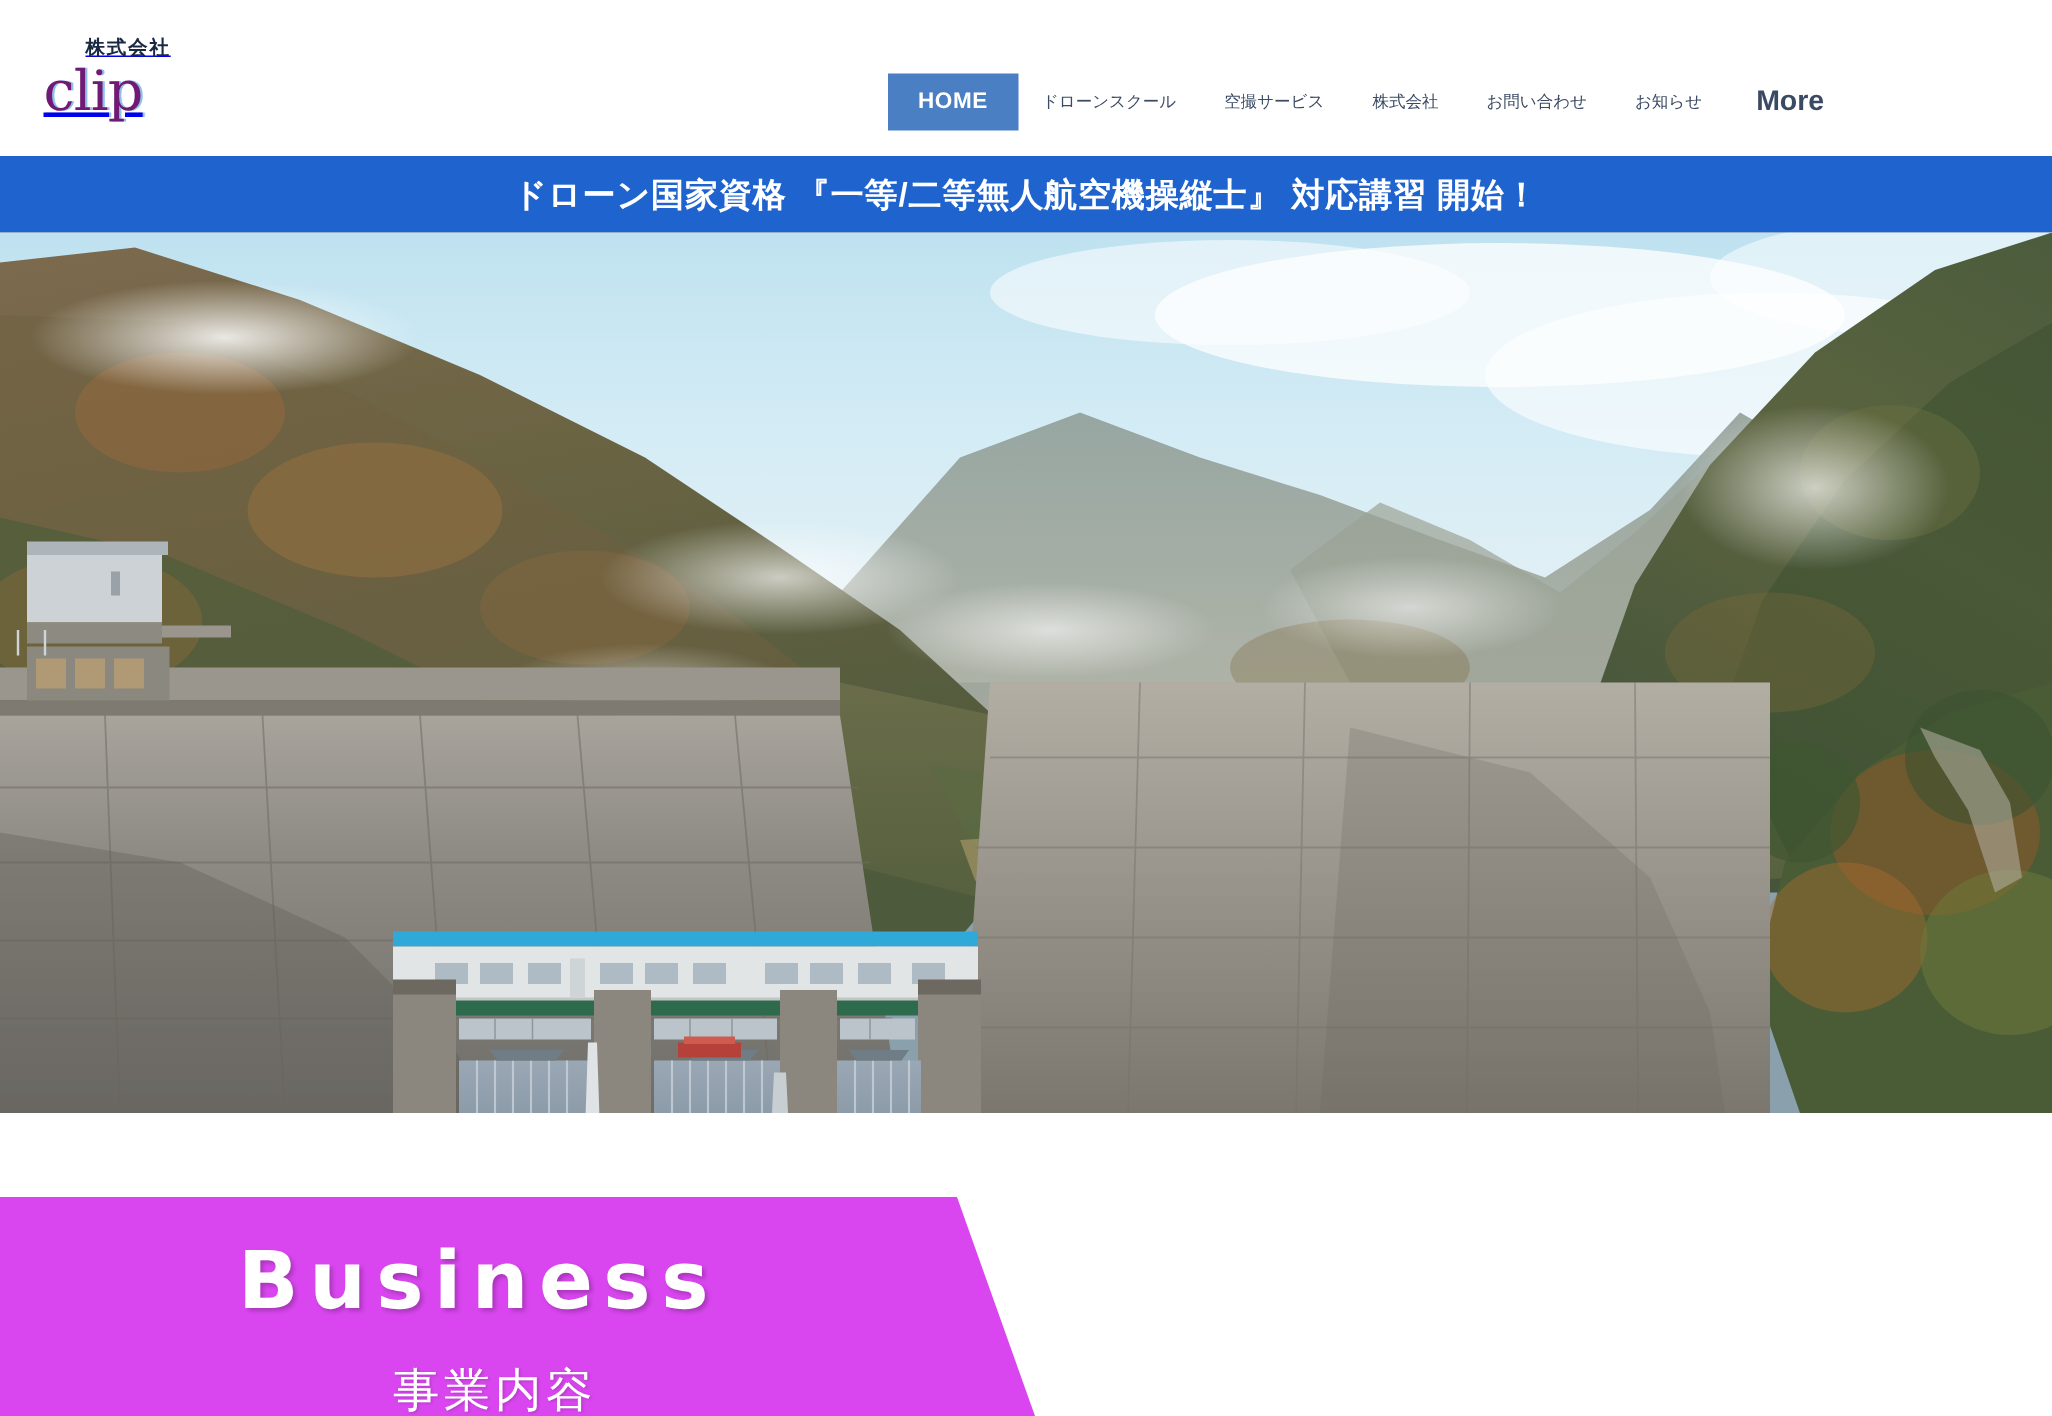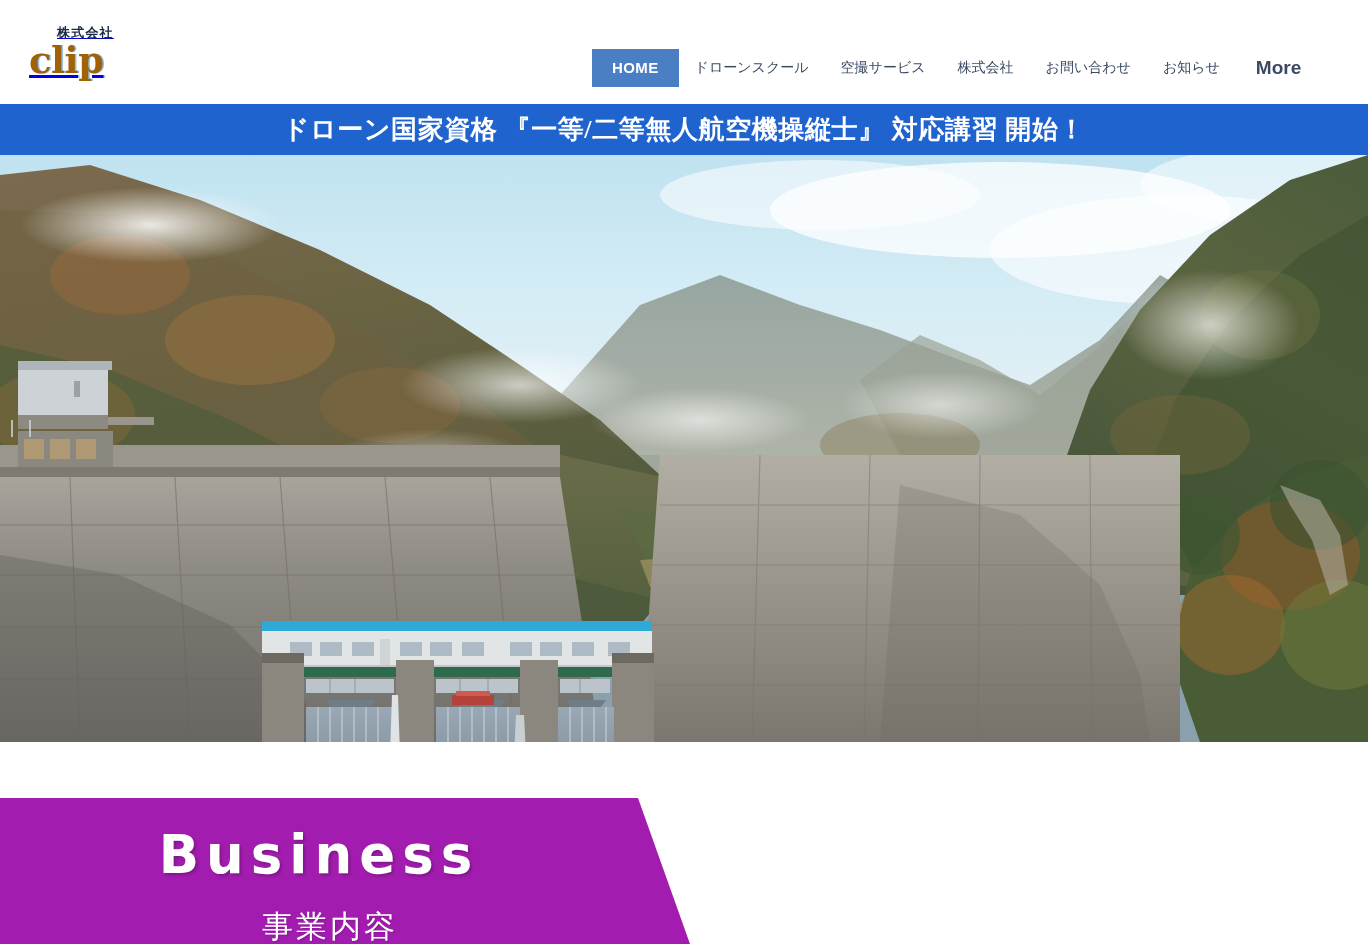--- a/index.html
+++ b/index.html
@@ -21,67 +21,67 @@
     display:flex; flex-direction:column; align-items:flex-start;
     line-height:1;
   }
   .logo-kana{
     font-size:13px; font-weight:700; color:#1a2942;
     letter-spacing:1.2px; margin-bottom:4px;
     font-family:"DejaVu Sans","Liberation Sans",sans-serif;
     margin-left:28px;
   }
   .logo-name{
-    font-size:37px; font-weight:700; color:#a16207;
+    font-size:37px; font-weight:400; color:#701a75;
     letter-spacing:-0.5px; line-height:0.95;
     font-family:"DejaVu Serif","Liberation Serif",serif;
     text-shadow:1.5px 0 0 #8fc0e8;
   }
 
   .nav{
     position:absolute; left:592px; top:49px;
     display:flex; align-items:center; height:38px;
   }
   .nav-item{
-    font-size:14px; color:#3b4a63; white-space:nowrap;
+    font-size:11px; color:#3b4a63; white-space:nowrap;
     padding:0 16px; height:38px; line-height:38px; cursor:pointer;
-    font-family:Liberation Mono, monospace;
+    font-family:Liberation Serif, serif;
   }
   .nav-item.home{
     background:#4a7fc4; color:#ffffff; font-weight:700;
     font-size:15px; letter-spacing:.4px; padding:0 20px;
     font-family:"Liberation Sans",sans-serif;
   }
   .nav-item.more{
     font-weight:700; color:#3b4a63; font-size:19px;
     font-family:"Liberation Sans",sans-serif; padding-left:20px;
   }
 
   
   .banner{
     position:absolute; left:0; top:104px; width:1368px; height:51px;
     background:#1f63ce; display:flex; align-items:center; justify-content:center;
   }
   .banner-text{
-    color:#ffffff; font-weight:700; font-size:26px; letter-spacing:.6px;
+    color:#ffffff; font-weight:700; font-size:22px; letter-spacing:.6px;
     white-space:nowrap;
-    font-family:Liberation Serif, serif;
+    font-family:Liberation Sans, sans-serif;
   }
 
   
   .hero{
     position:absolute; left:0; top:155px; width:1368px; height:587px;
     overflow:hidden; background:#8aa0ad;
   }
   .hero svg{ display:block; width:1368px; height:587px; }
 
   
   .business{
     position:absolute; left:0; top:798px; width:700px; height:146px;
-    background:#a21caf;
+    background:#d946ef;
     clip-path:polygon(0 0, 638px 0, 690px 146px, 0 146px);
   }
   .business-en{
     position:absolute; left:0; top:26px; width:638px;
     text-align:center; color:#ffffff;
     font-size:53px; font-weight:700; letter-spacing:7px;
     font-family:"DejaVu Sans","Liberation Sans",sans-serif;
     text-shadow:2px 2px 3px rgba(0,0,0,.22);
   }
   .business-jp{

